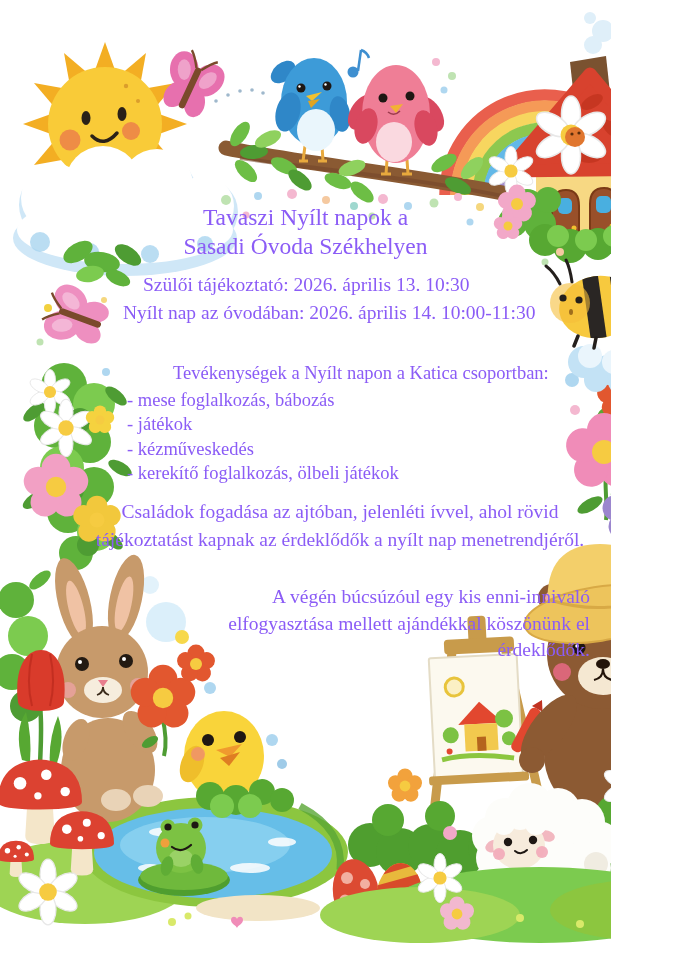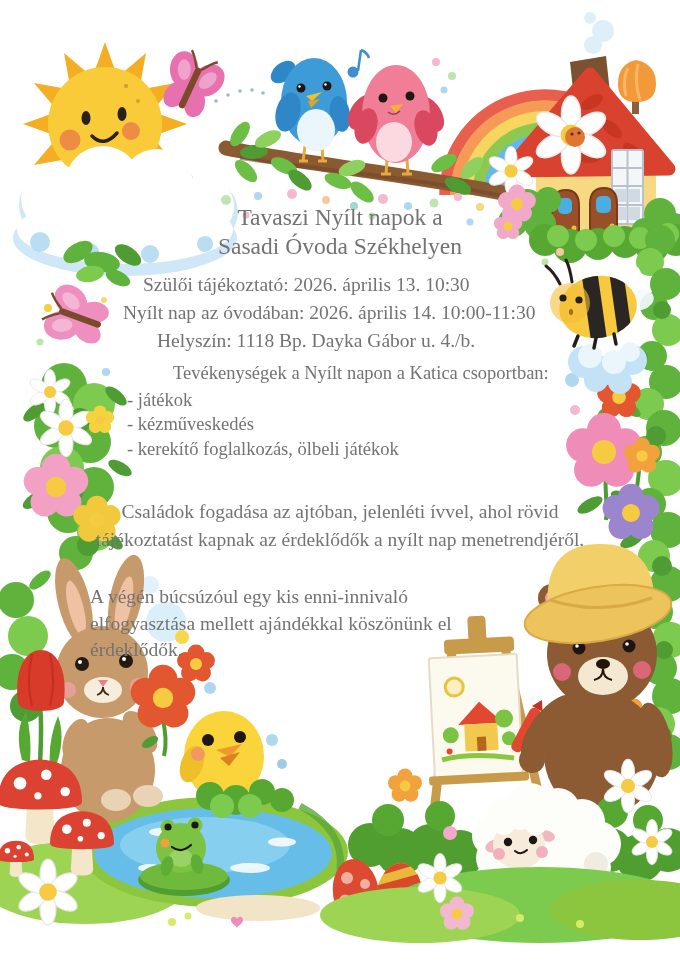--- a/index.html
+++ b/index.html
@@ -1,29 +1,29 @@
 <!DOCTYPE html>
 <html><head>
 <meta charset="utf-8">
 <style>
   html,body{margin:0;padding:0;background:#fff;}
-  .page{position:relative;width:680px;height:962px;background:#ffffff;overflow:hidden;
-        font-family:"Liberation Serif","DejaVu Serif",serif;color:#737373;}
+  .page{position:relative;width:611px;height:962px;background:#ffffff;overflow:hidden;
+        font-family:"Liberation Serif","DejaVu Serif",serif;color:#8b5cf6;}
   .deco{position:absolute;left:0;top:0;}
   .txt{position:absolute;}
   .nowrap{white-space:nowrap;}
   .title{left:0;top:203px;width:100%;text-align:center;font-size:23.5px;line-height:29px;}
   .info-line{font-size:19.5px;white-space:nowrap;}
   #info1{left:123px;top:274px;margin-left:20px;}
   #info2{left:123px;top:302px;}
   #info3{left:157px;top:330px;}
   .act-heading{left:127px;top:363px;font-size:18.5px;white-space:nowrap;margin-left:46px;}
   .act-items{left:127px;top:388px;font-size:18.5px;line-height:24.4px;}
   .para1{left:20px;top:498px;width:640px;text-align:center;font-size:19.5px;line-height:28px;}
-  .para2{left:90px;top:584px;width:500px;text-align:left;font-size:19.5px;line-height:26.5px;}
+  .para2{left:90px;top:584px;width:500px;text-align:right;font-size:19.5px;line-height:26.5px;}
 </style>
 </head>
 <body>
 
 <div class="page">
 
 <svg class="deco" width="680" height="962" viewBox="0 0 680 962" aria-hidden="true">
   <defs>
     <g id="daisy">
       <g fill="#ffffff" stroke="#e8e8e8" stroke-width="0.8">
@@ -662,24 +662,24 @@
   </g>
 </svg>
 
   <div class="txt title">
     <div class="nowrap">Tavaszi Nyílt napok a</div>
     <div class="nowrap">Sasadi Óvoda Székhelyen</div>
   </div>
 
   <div id="info1" class="txt info-line">Szülői tájékoztató: 2026. április 13. 10:30</div>
   <div id="info2" class="txt info-line">Nyílt nap az óvodában: 2026. április 14. 10:00-11:30</div>
-  <div id="info3" class="txt info-line">Helyszín: 1118 Bp. Dayka Gábor u. 4./b.</div>
 
   <div class="txt act-heading">Tevékenységek a Nyílt napon a Katica csoportban:</div>
   <div class="txt act-items">
+    <div class="nowrap">- mese foglalkozás, bábozás</div>
     <div class="nowrap">- játékok</div>
     <div class="nowrap">- kézműveskedés</div>
     <div class="nowrap">- kerekítő foglalkozás, ölbeli játékok</div>
   </div>
 
   <div class="txt para1">
     <div>Családok fogadása az ajtóban, jelenléti ívvel, ahol rövid</div>
     <div>tájékoztatást kapnak az érdeklődők a nyílt nap menetrendjéről.</div>
   </div>
 

